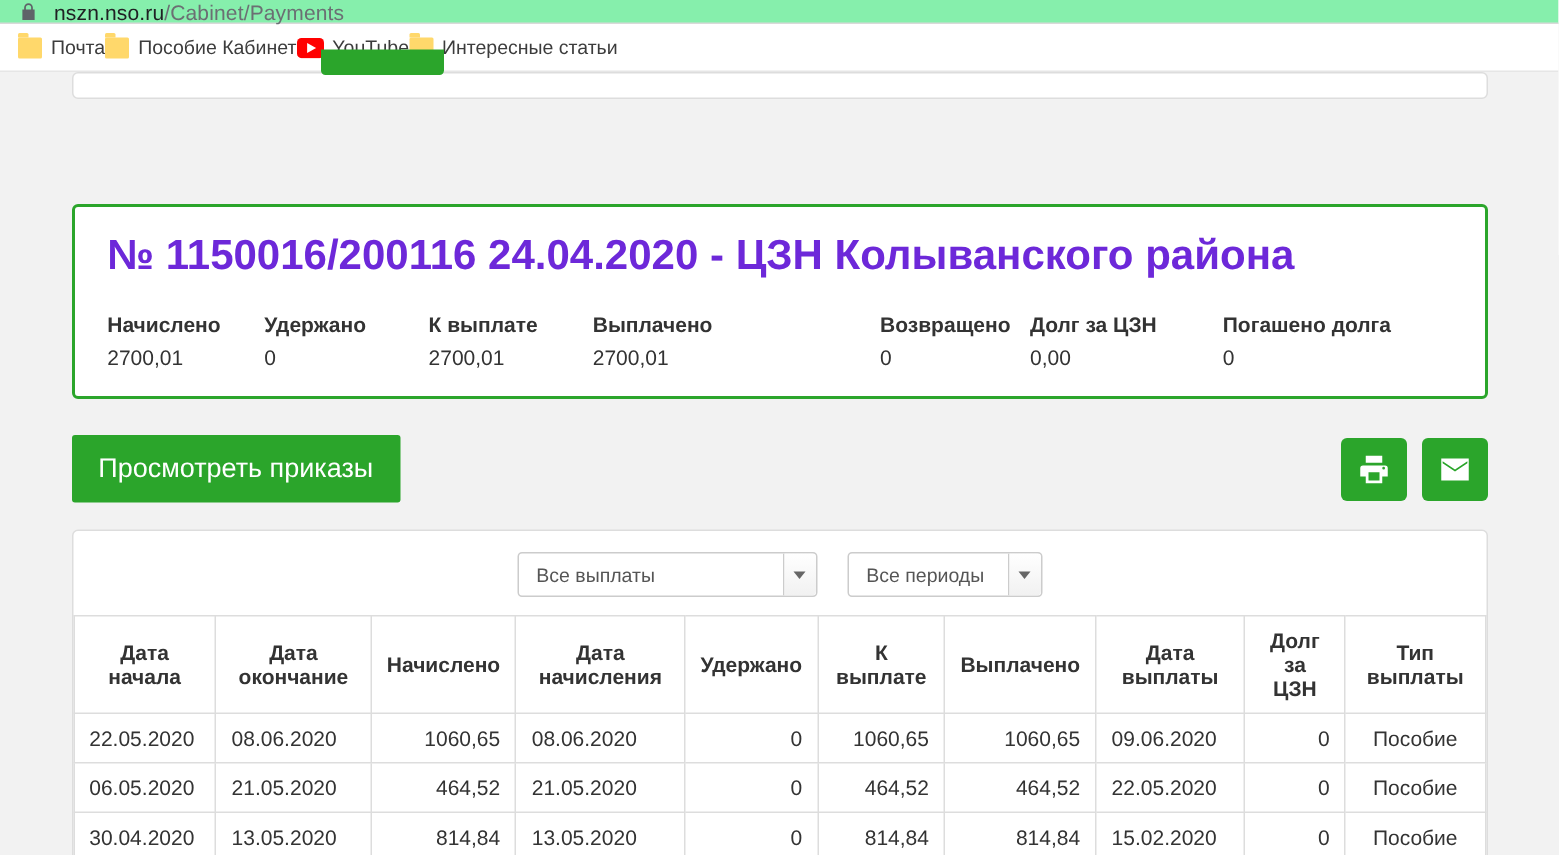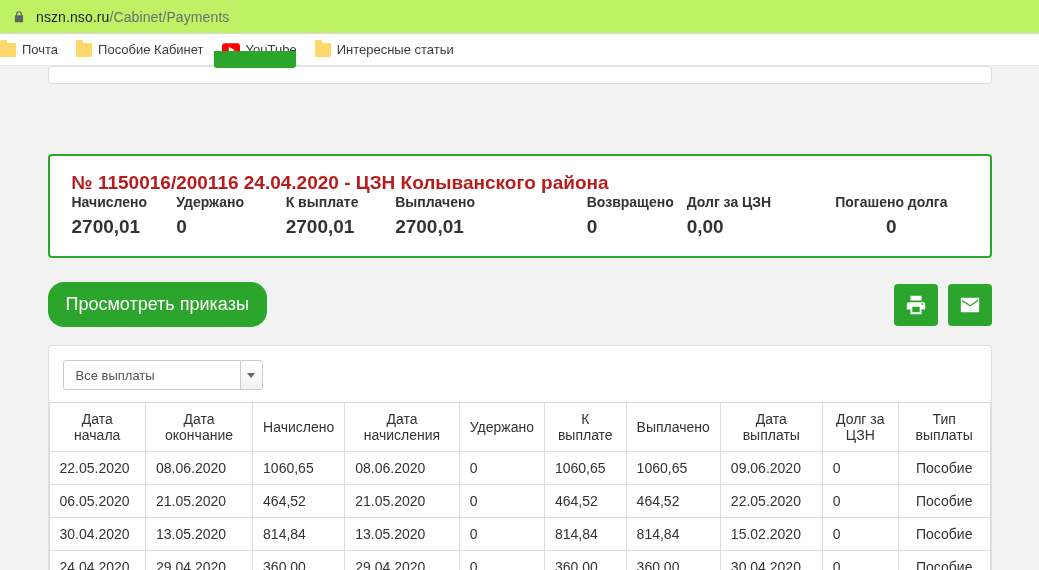--- a/index.html
+++ b/index.html
@@ -5,37 +5,37 @@
   * { box-sizing: border-box; margin: 0; padding: 0; }
   body {
     font-family: Arial, Helvetica, sans-serif;
     background: #fff;
     font-size: 14px;
     color: #333;
     width: 1039px;
     overflow: hidden;
   }
   .addr-bar {
-    height: 34px;
-    background: #bef264;
+    height: 16px;
+    background: #86efac;
     display: flex;
     align-items: center;
     padding: 0 12px;
     border-bottom: 1px solid #d9d9d9;
   }
   .lock { width: 14px; height: 14px; fill: #5f6368; margin-right: 10px; }
   .url { color: #202124; font-size: 14px; letter-spacing: .1px; }
   .url .path { color: #6b6f73; }
   .bmk-bar {
     height: 32px;
     background: #fff;
     display: flex;
     align-items: center;
-    padding: 0 0;
-    gap: 18px;
+    padding: 0 12px;
+    gap: 0;
     border-bottom: 1px solid #e6e6e6;
     font-size: 13px;
     color: #3c3c3c;
   }
   .bmk { display: flex; align-items: center; gap: 6px; cursor: pointer; }
   .folder { width: 16px; height: 14px; background:#FFD86B; border-radius: 1px; position: relative; }
   .folder::before { content:""; position:absolute; top:-3px; left:0; width:7px; height:3px; background:#FFD86B; border-radius:1px 1px 0 0; }
   .yt { display:flex; align-items:center; }
   .yt svg { width:18px; height:14px; }
   .page-wrap { background:#f2f2f2; width:100%; display:flex; justify-content:center; padding: 0 0 20px 0; }
@@ -55,61 +55,62 @@
     background:#2BA52B;
     border-radius: 0 0 3px 3px;
   }
   .info-box {
     background:#fff;
     border:2px solid #2BA52B;
     border-radius:4px;
     padding: 16px 22px 18px 22px;
   }
   .info-title {
-    color:#b91c1c;
+    color:#6d28d9;
     font-weight:bold;
-    font-size:19px;
+    font-size:28px;
+    margin-bottom: 22px;
   }
   .stats { display:flex; justify-content:flex-start; gap: 0; }
   .stat { display:flex; flex-direction:column; gap:6px; }
   .stat .lbl { font-weight:bold; font-size:14px; }
-  .stat .val { font-weight:bold; font-size:19px; }
+  .stat .val { font-weight:normal; font-size:14px; }
   .stat:nth-child(1){ width:110px; }
   .stat:nth-child(2){ width:115px; }
   .stat:nth-child(3){ width:115px; }
   .stat:nth-child(4){ width:155px; }
   .stat:nth-child(5){ width:105px;margin-left:44px; }
   .stat:nth-child(6){ width:135px; }
-  .stat:nth-child(7){ width:160px;align-items:center; }
+  .stat:nth-child(7){ width:160px; }
   .actions { display:flex; align-items:center; margin: 24px 0 18px 0; }
   .btn-view {
     background:#2BA52B;
     color:#fff;
     font-size:18px;
     padding: 12px 18px;
     border:none;
-    border-radius:16px;
+    border-radius:2px;
     cursor:pointer;
   }
   .spacer { flex:1; }
   .icon-btn {
     width:44px; height:42px;
     background:#2BA52B;
     border:none; border-radius:4px;
     display:flex; align-items:center; justify-content:center;
     cursor:pointer; margin-left:10px;
   }
   .icon-btn svg { width:22px; height:22px; fill:#fff; }
   .table-card {
     background:#fff;
     border:1px solid #ddd;
     border-radius:4px;
     padding: 14px 0 0 0;
   }
-  .filters { display:flex; justify-content:flex-start; padding: 0 14px 12px 14px; gap:20px; }
+  .filters { display:flex; justify-content:center; padding: 0 14px 12px 14px; gap:20px; }
   .dropdown {
     height:30px;
     border:1px solid #ccc;
     border-radius:3px;
     background:#fff;
     display:flex; align-items:center;
     padding: 0 8px 0 12px;
     color:#555; font-size:13px;
     cursor:pointer;
     position:relative;
@@ -121,24 +122,24 @@
     border-left:1px solid #ccc;
     position:absolute; right:0; top:0;
     display:flex; align-items:center; justify-content:center;
     background:linear-gradient(#fff,#f1f1f1);
     border-radius: 0 3px 3px 0;
   }
   .caret { width:0; height:0; border-left:4px solid transparent; border-right:4px solid transparent; border-top:5px solid #666; }
   table { width:100%; border-collapse: collapse; font-size:14px; }
   th, td { border:1px solid #ddd; padding: 8px 10px; }
   th { font-weight:normal; text-align:center; color:#333; }
-  td.num { text-align:left; }
+  td.num { text-align:right; }
   td.date { text-align:left; }
   td.txt { text-align:center; }
-  thead th { vertical-align: middle; height:48px; }
+  thead th { vertical-align: middle; height:48px;font-weight:bold; }
 </style>
 </head>
 <body>
 
 <div class="addr-bar">
   <svg class="lock" viewBox="0 0 24 24">
       <path d="M17 9V7a5 5 0 0 0-10 0v2H5v12h14V9h-2zm-8 0V7a3 3 0 0 1 6 0v2H9z"></path>
     </svg>
   <span class="url">
     <span>nszn.nso.ru</span><span class="path">/Cabinet/Payments</span>
@@ -224,20 +225,26 @@
         <svg viewBox="0 0 24 24">
             <path d="M2 4h20v16H2V4zm10 8L3 6v1.5l9 6 9-6V6l-9 6z"></path>
           </svg>
       </button>
     </div>
 
     <div class="table-card">
       <div class="filters">
         <div class="dropdown dd-wide">
           <span>Все выплаты</span>
+          <span class="dd-handle">
+              <span class="caret"></span>
+            </span>
+        </div>
+        <div class="dropdown dd-narrow">
+          <span>Все периоды</span>
           <span class="dd-handle">
               <span class="caret"></span>
             </span>
         </div>
       </div>
       <table>
         <thead>
           <tr>
             <th>Дата начала</th>
             <th>Дата окончание</th>

